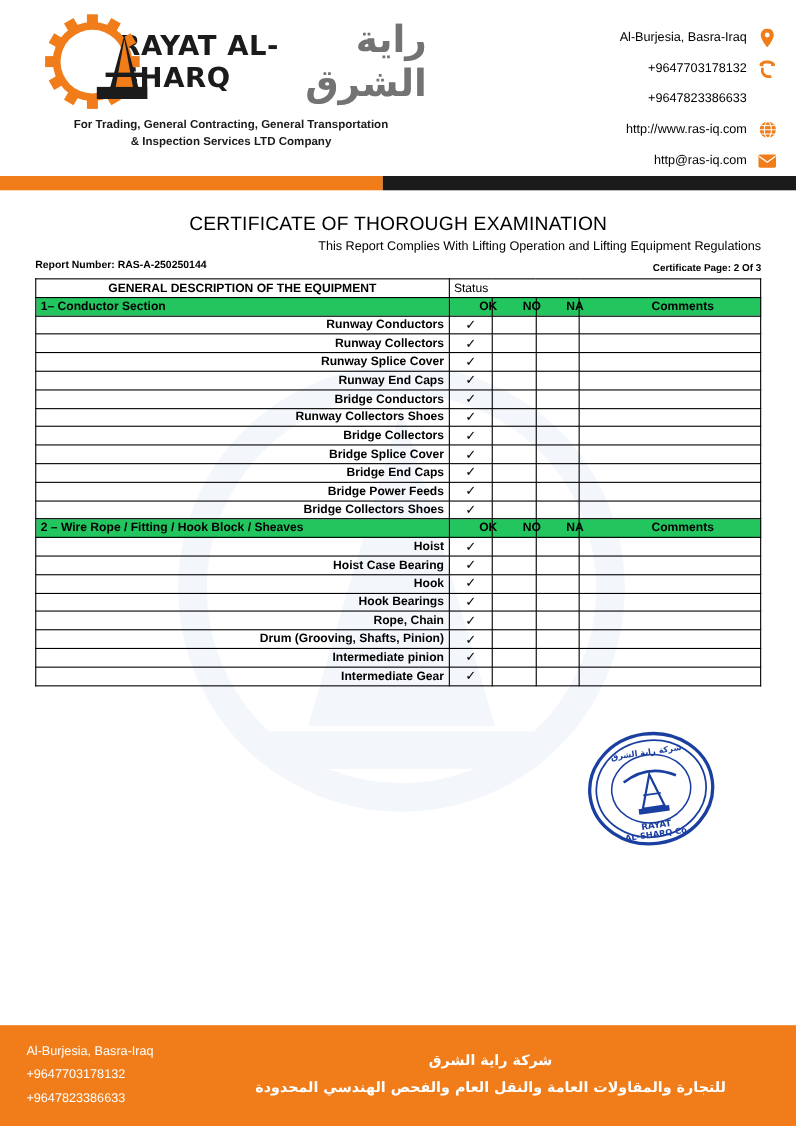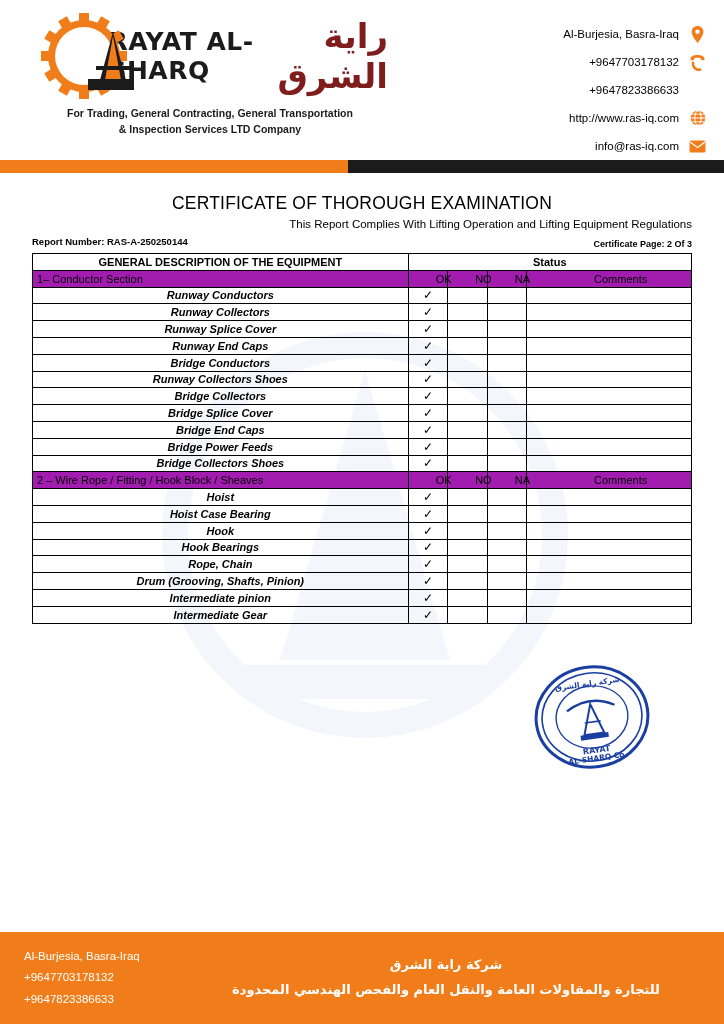--- a/index.html
+++ b/index.html
@@ -116,21 +116,21 @@
     font-size: 25px;
     font-weight: bold;
     letter-spacing: 0.5px;
     color: #1b1b1b;
     margin-left: -4px;
     font-family: "DejaVu Sans", sans-serif;
   }
   .logo-ar {
     font-size: 34px;
     font-weight: bold;
-    color: #7f1d1d;
+    color: #737373;
     margin-left: 18px;
     direction: rtl;
     font-family: "DejaVu Sans", sans-serif;
   }
   .logo-sub {
     font-size: 10.5px;
     font-weight: bold;
     text-align: center;
     line-height: 1.5;
     color: #1b1b1b;
@@ -219,36 +219,35 @@
     padding: 1px 4px;
     height: 16.8px;
     vertical-align: middle;
   }
   th.hdr-desc {
     text-align: center;
     font-weight: bold;
     font-size: 11px;
   }
   th.hdr-status {
-    text-align: center;
-    font-weight: bold;
+    text-align: left;
+    font-weight: normal;
     font-size: 11px;
   }
   tr.section-row td {
-    background: #a21caf;
-    font-weight: normal;
+    background: #22c55e;
+    font-weight: bold;
     font-size: 11px;
   }
   tr.section-row td.sec-name { text-align: left; }
   tr.section-row td.sec-col { text-align: center; padding-left: 27px; }
   td.item-name {
-    text-align: center;
+    text-align: right;
     font-weight: bold;
     font-size: 11px;
-    font-style: italic;
   }
   td.mark { text-align: center; font-size: 11px; }
   td.comment { }
   .tick { font-size: 12px; line-height: 1; }
 
   
   .stamp {
     position: absolute;
     left: 522px; top: 660px;
     width: 140px; height: 115px;
@@ -342,21 +341,21 @@
         <span class="c-icon">
           <svg width="16" height="16" viewBox="0 0 16 16">
               <circle cx="8" cy="8" r="7.3" fill="#f07d1a"></circle>
               <ellipse cx="8" cy="8" rx="3.2" ry="7.3" fill="none" stroke="#fff" stroke-width="1"></ellipse>
               <line x1="0.7" y1="8" x2="15.3" y2="8" stroke="#fff" stroke-width="1"></line>
               <path d="M2 4.2h12M2 11.8h12" stroke="#fff" stroke-width="0.9" fill="none"></path>
             </svg>
         </span>
       </div>
       <div class="contact-row">
-        <span class="contact-text">info@ras-iq.com</span>
+        <span class="contact-text">http@ras-iq.com</span>
         <span class="c-icon">
           <svg width="17" height="13" viewBox="0 0 17 13">
               <rect x="0.5" y="0.5" width="16" height="12" rx="1.5" fill="#f07d1a"></rect>
               <path d="M1 2l7.5 5.5L16 2" fill="none" stroke="#fff" stroke-width="1.2"></path>
             </svg>
         </span>
       </div>
     </div>
   </div>
 

